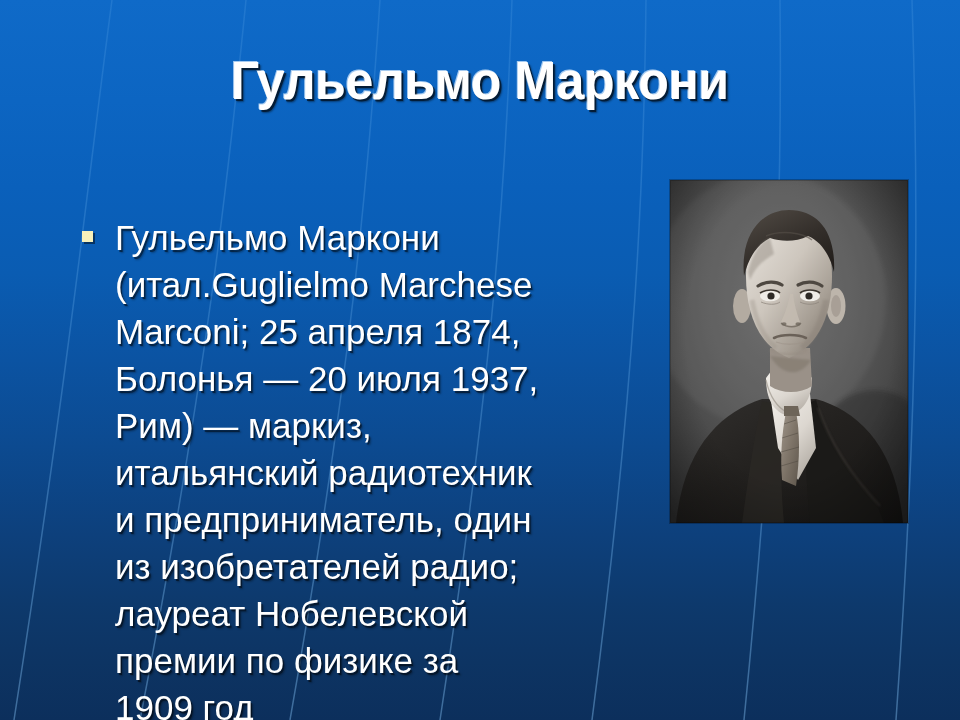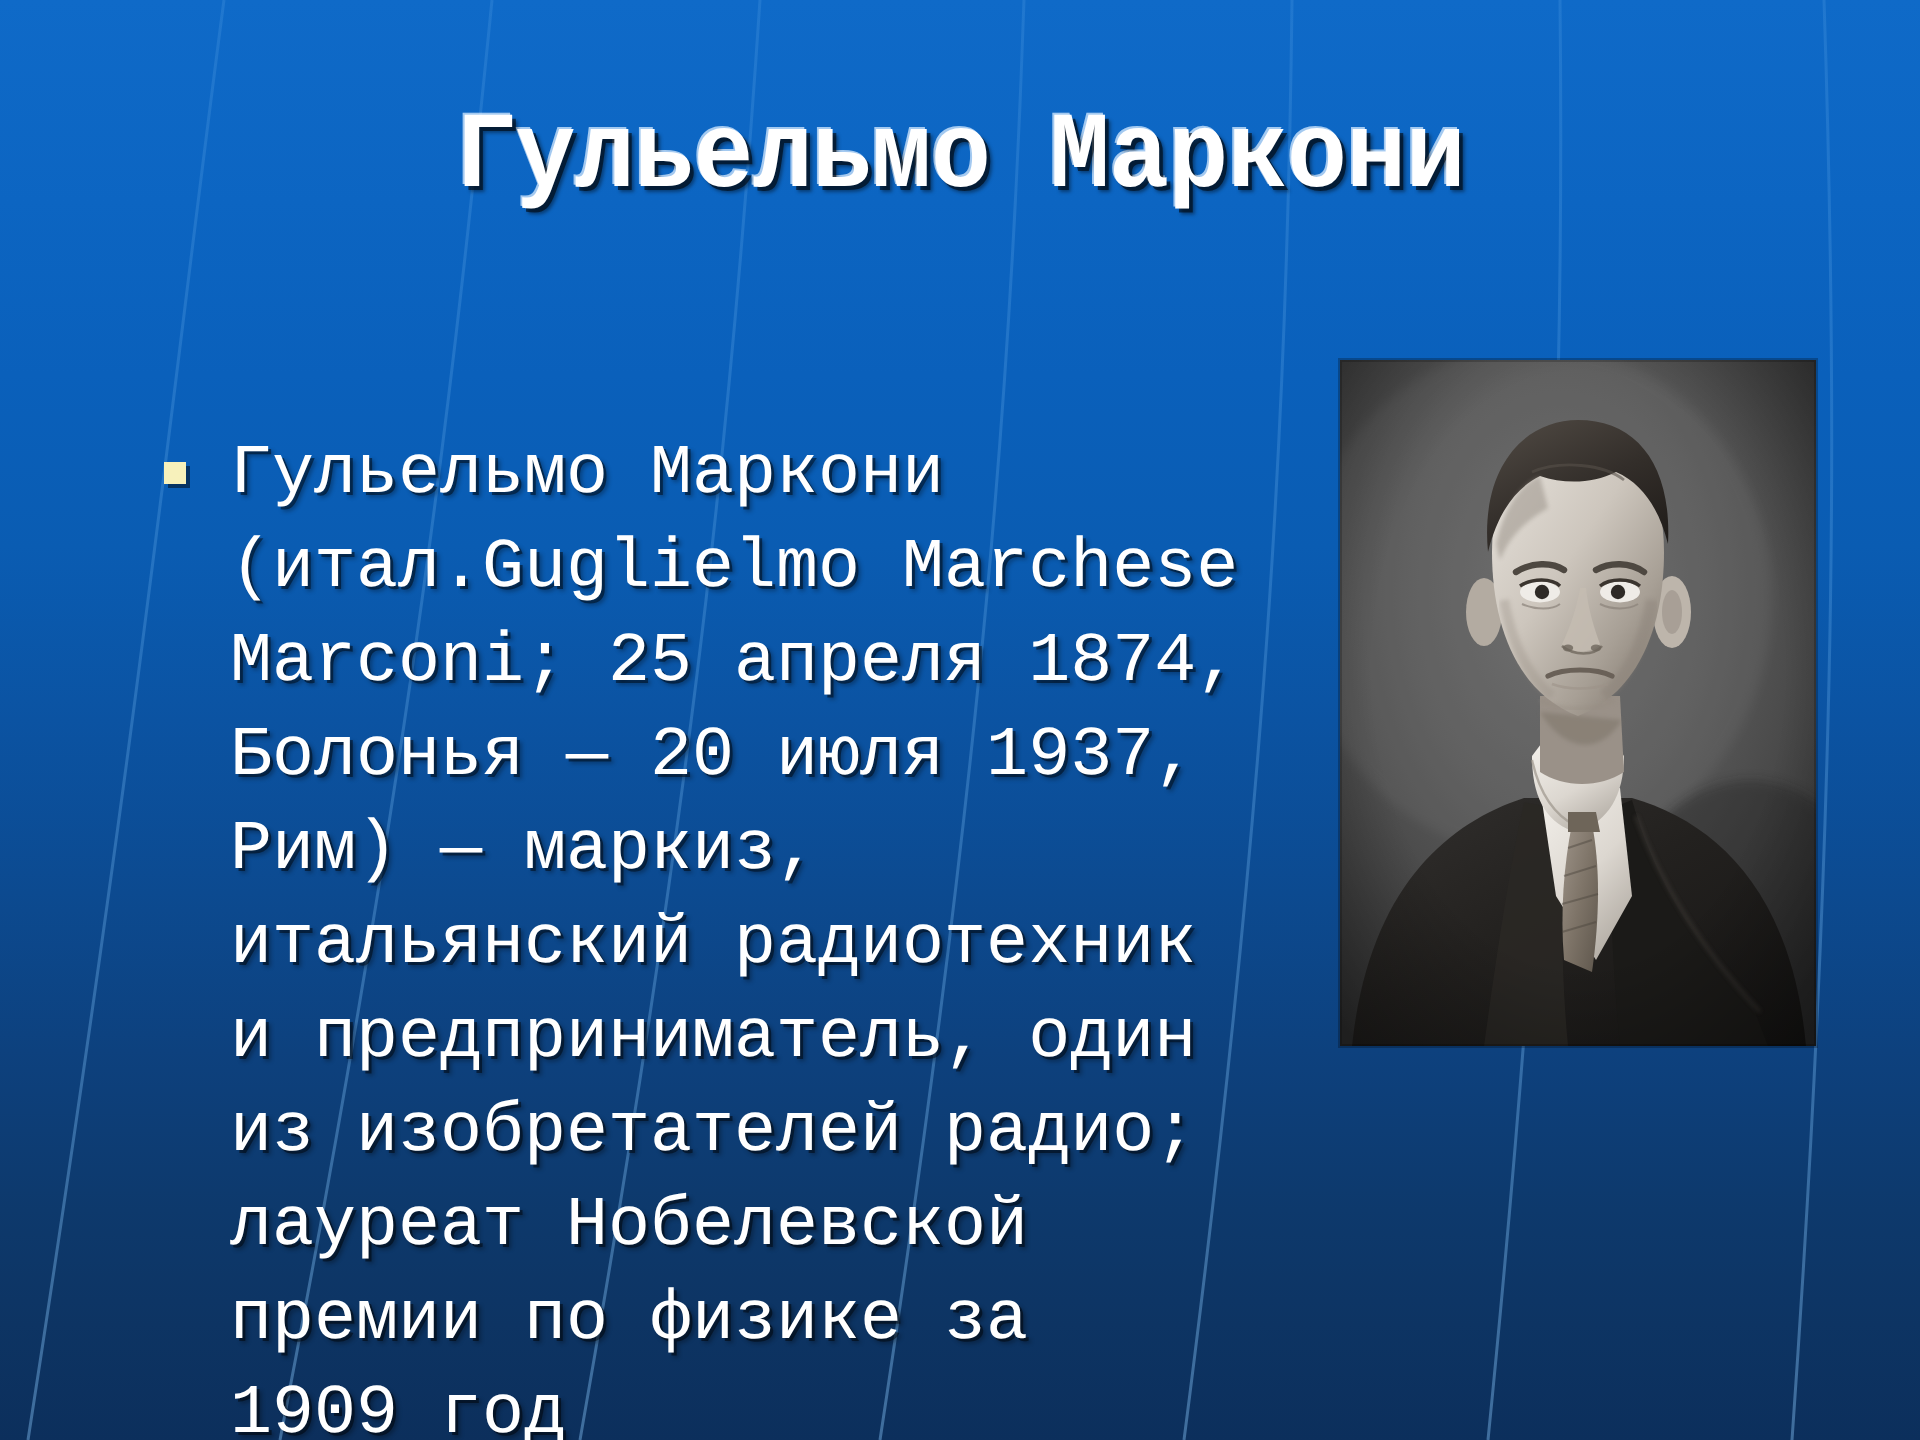--- a/index.html
+++ b/index.html
@@ -6,21 +6,21 @@
   html, body {
     margin: 0;
     padding: 0;
     background: #000;
   }
   .slide {
     position: relative;
     width: 960px;
     height: 720px;
     overflow: hidden;
-    font-family: Liberation Mono, monospace;
+    font-family: Liberation Sans, sans-serif;
     
     background: linear-gradient(to bottom,
         #0f6ac8 0%,
         #0c65c2 14%,
         #0a60bb 26%,
         #0a5cb2 38%,
         #0b53a2 50%,
         #0c4a90 62%,
         #0d417e 73%,
         #0d396c 84%,

